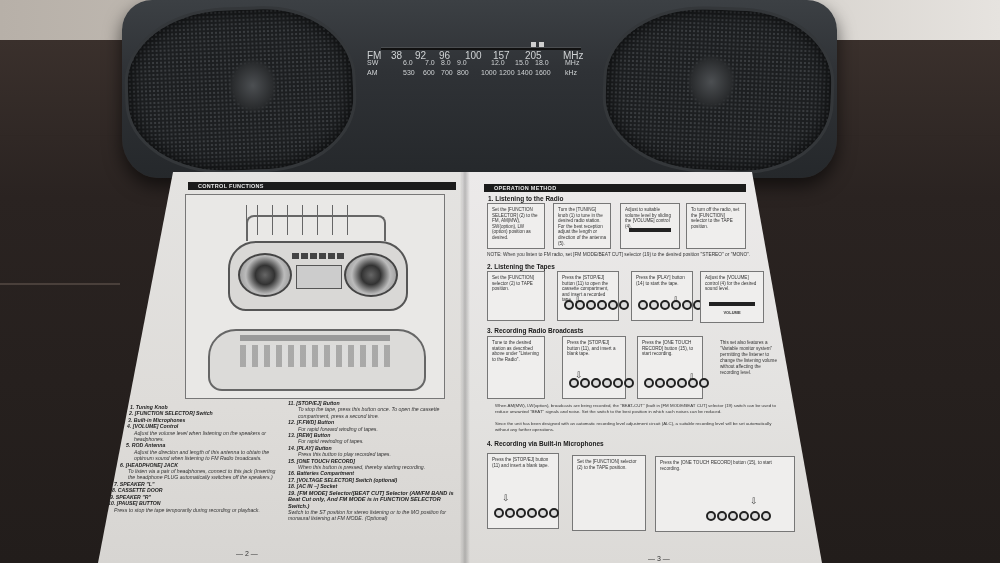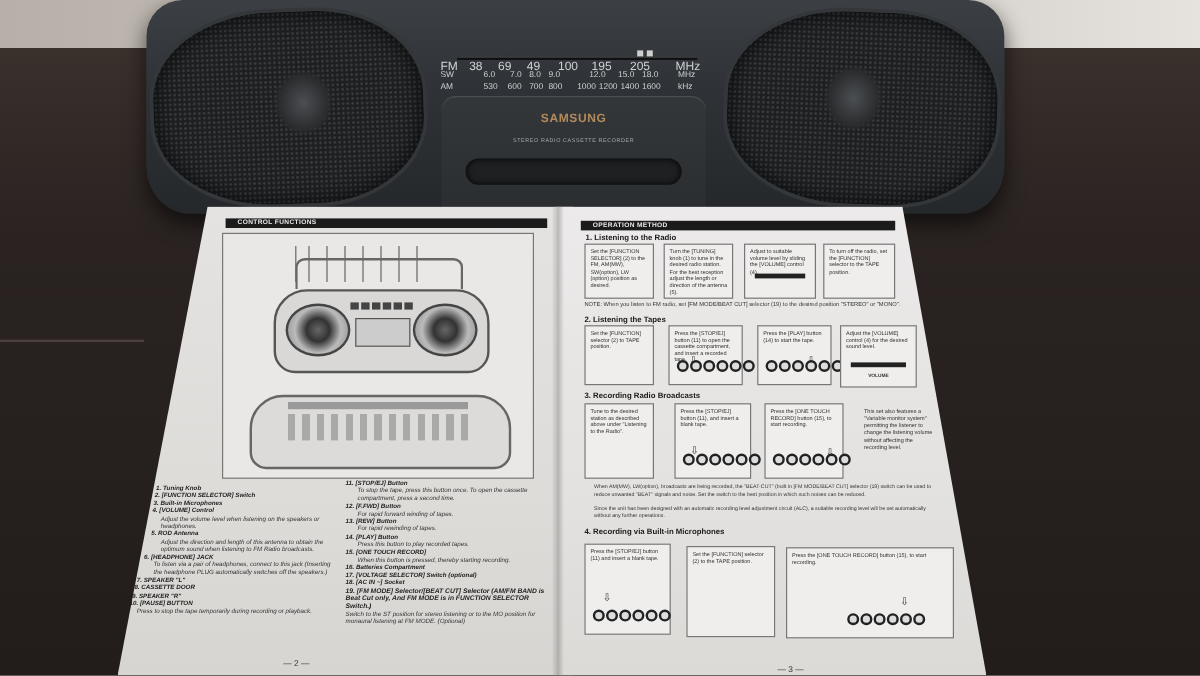--- a/index.html
+++ b/index.html
@@ -178,24 +178,24 @@
       <div class="cone"></div>
     </div>
   <div class="speaker right">
       <div class="cone"></div>
     </div>
 
   <div class="dial">
     <div class="dial-row fm">
       <span style="left:0">FM</span>
       <span style="left:24px">38</span>
-      <span style="left:48px">69</span>
-      <span style="left:72px">49</span>
+      <span style="left:48px">92</span>
+      <span style="left:72px">96</span>
       <span style="left:98px">100</span>
-      <span style="left:126px">195</span>
+      <span style="left:126px">157</span>
       <span style="left:158px">205</span>
       <span style="left:196px">MHz</span>
     </div>
     <div class="dial-line"></div>
     <div class="dial-pointer"></div>
     <div class="dial-pointer p2"></div>
     <div class="dial-row sw">
       <span style="left:0">SW</span>
       <span style="left:36px">6.0</span>
       <span style="left:58px">7.0</span>
@@ -213,25 +213,20 @@
       <span style="left:74px">700</span>
       <span style="left:90px">800</span>
       <span style="left:114px">1000</span>
       <span style="left:132px">1200</span>
       <span style="left:150px">1400</span>
       <span style="left:168px">1600</span>
       <span style="left:198px">kHz</span>
     </div>
   </div>
 
-  <div class="deck">
-    <div class="brand">SAMSUNG</div>
-    <div class="model">STEREO RADIO CASSETTE RECORDER</div>
-    <div class="window"></div>
-  </div>
 </div>
 
 <div class="page-left"></div>
 <div class="page-right"></div>
 <div class="fold"></div>
 
 <div class="section-bar" style="left:188px; top:182px; width:268px;">CONTROL FUNCTIONS</div>
 
 <div class="diagram">
   <div class="d-callouts">

